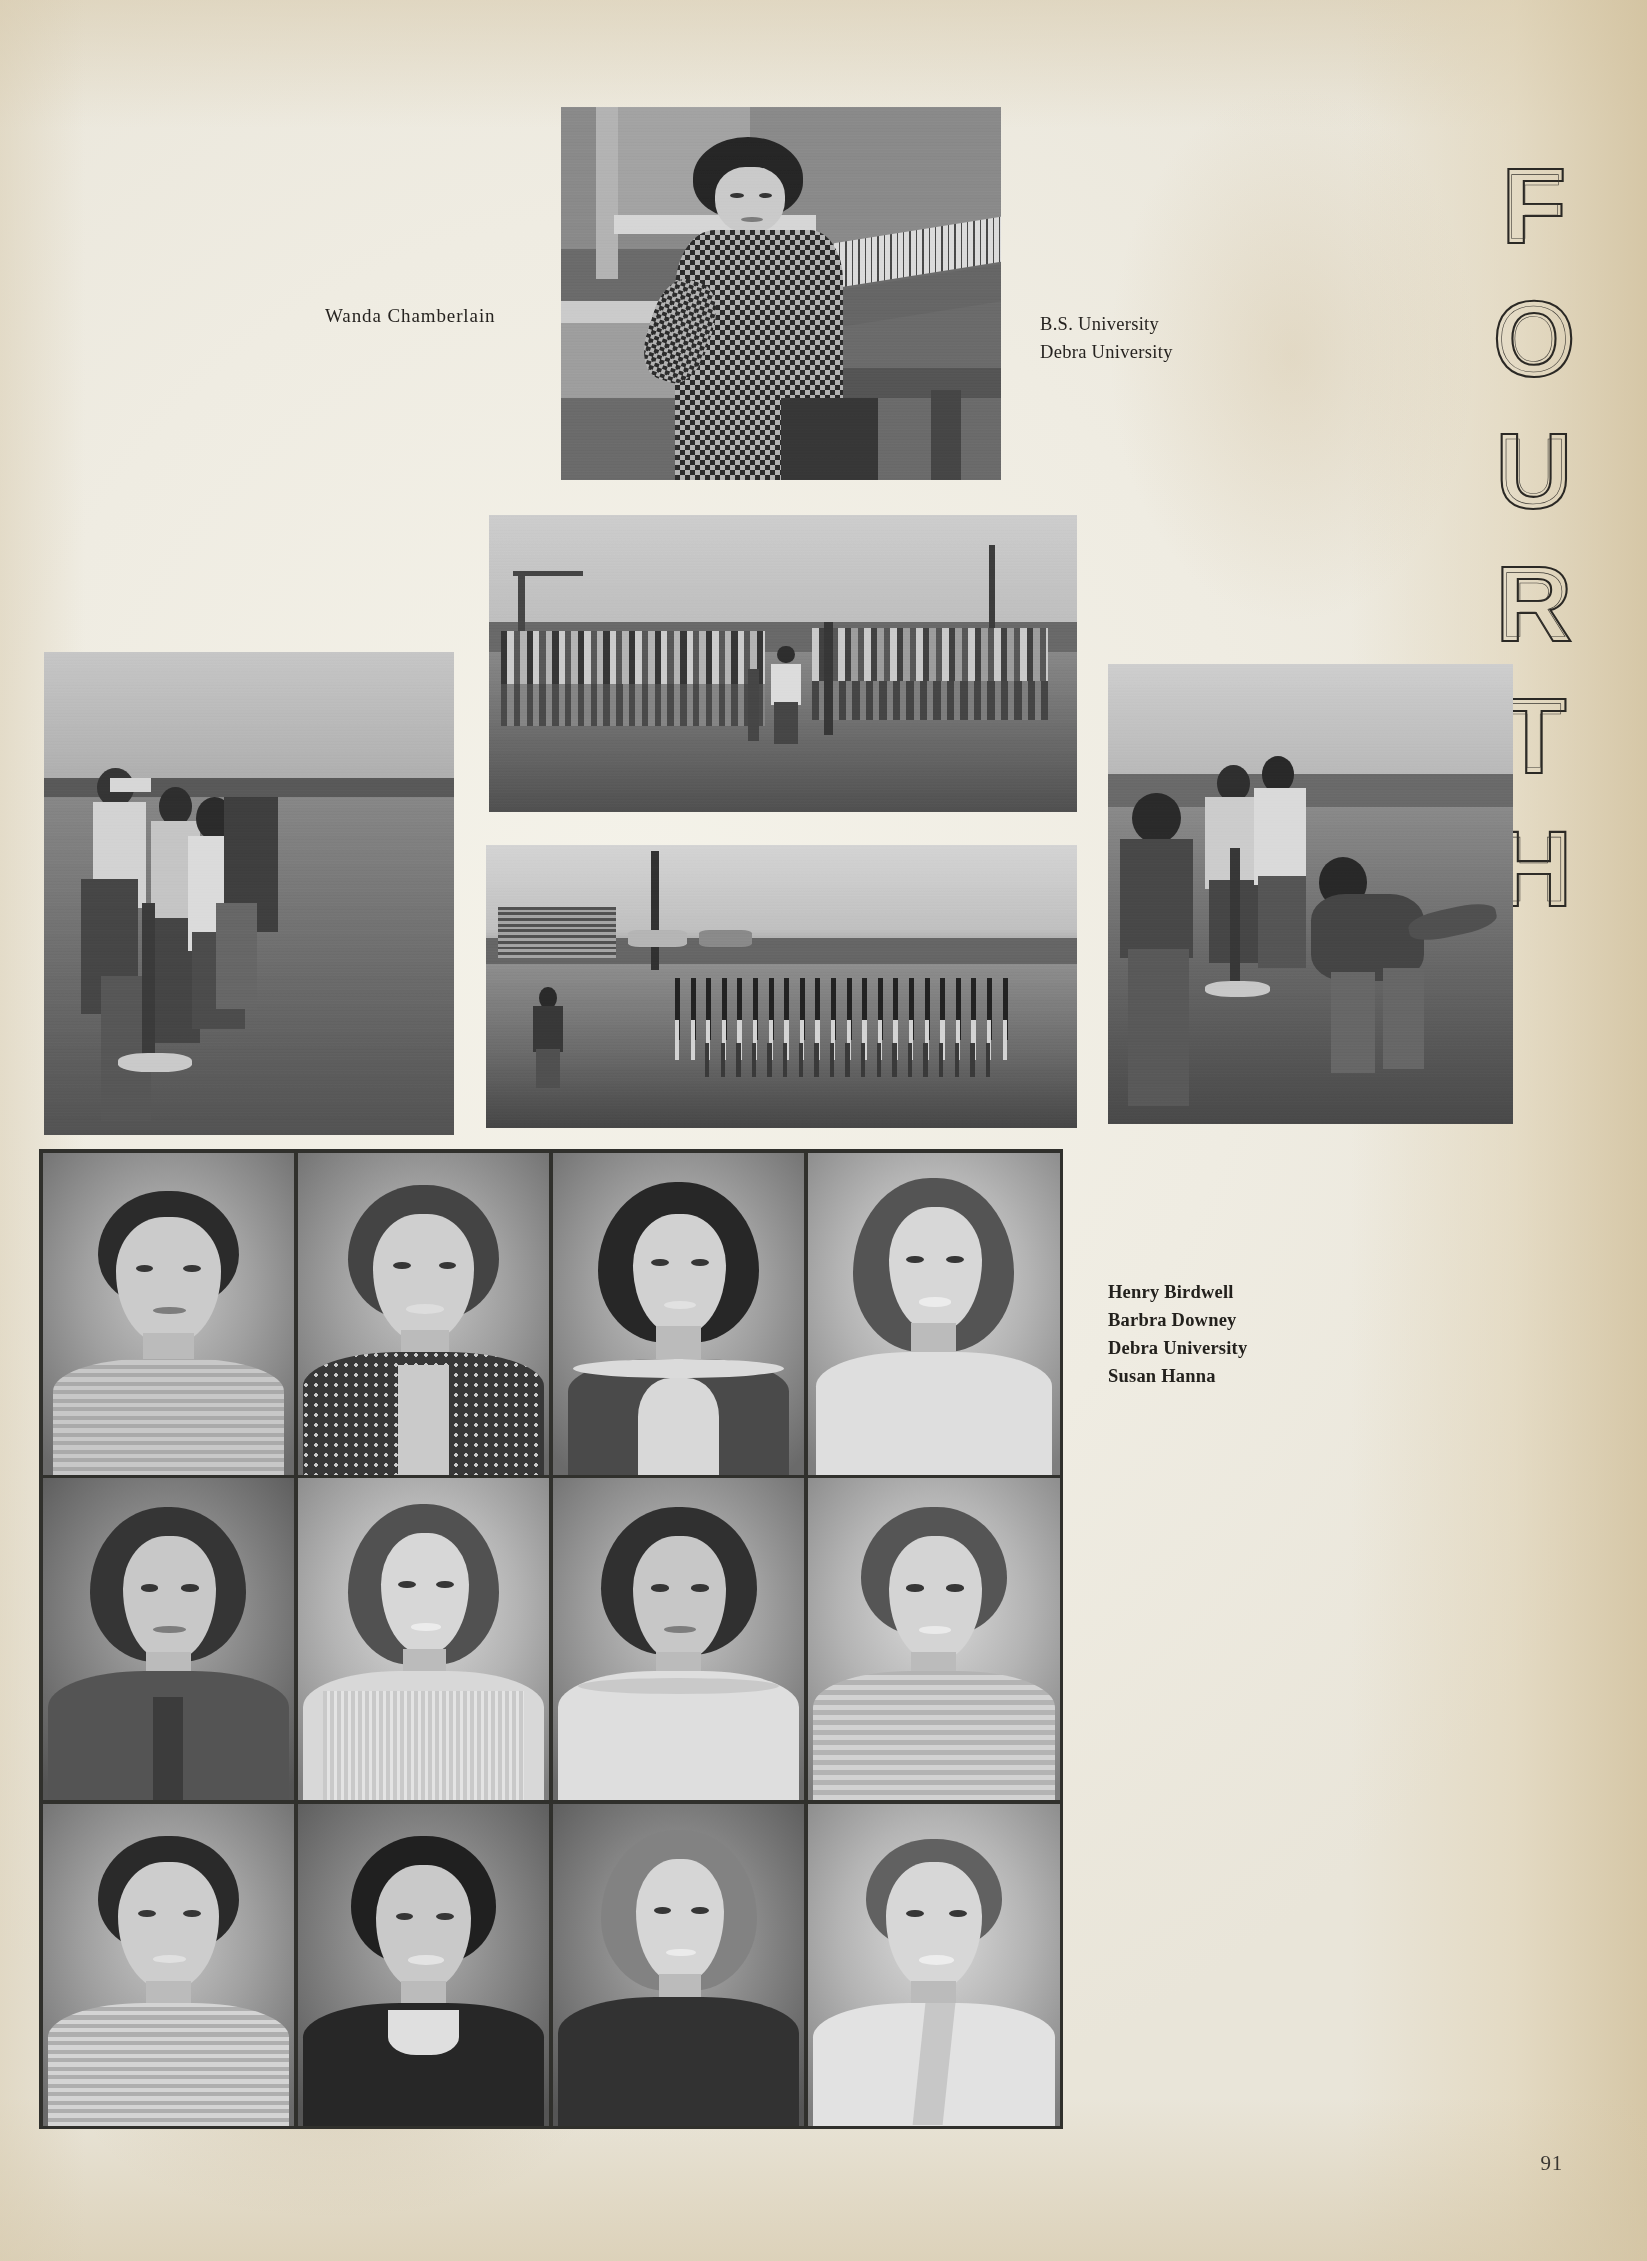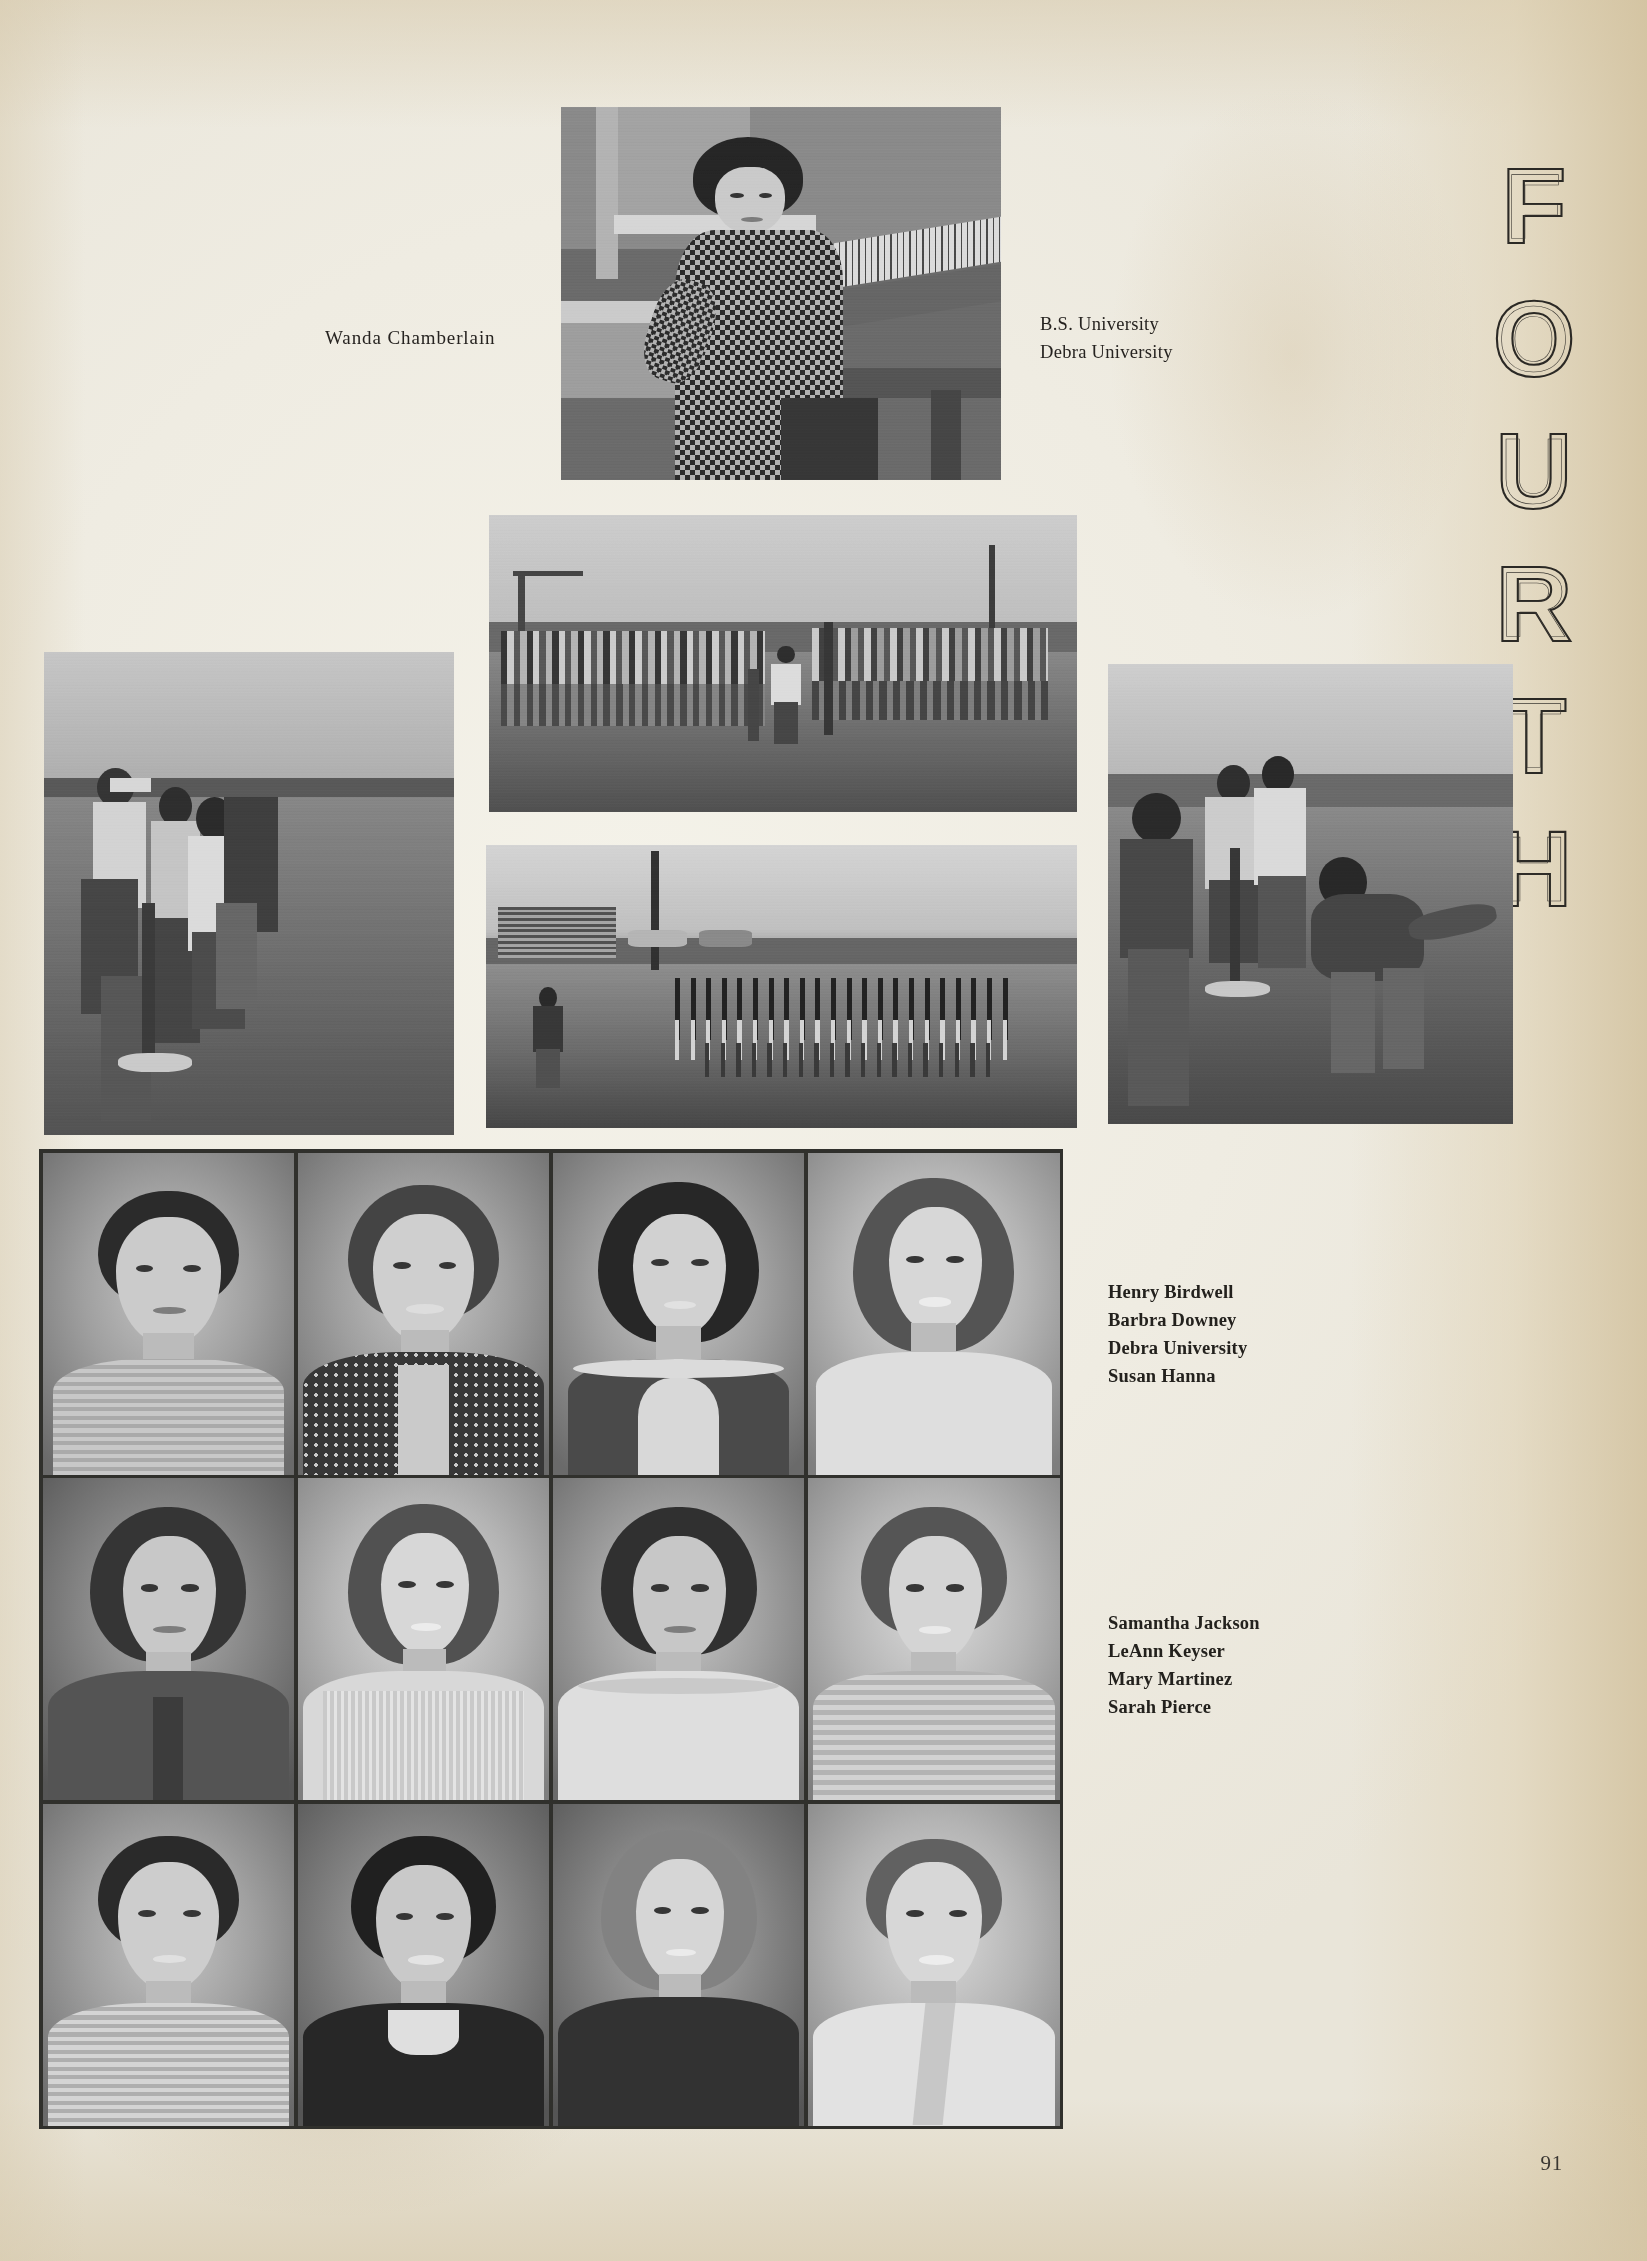--- a/index.html
+++ b/index.html
@@ -237,21 +237,21 @@
     <div class="shape" style="left:45%; top:23%; width:3%; height:1.3%; border-radius:50%; background:#3a352f;"></div>
     <div class="shape" style="left:41%; top:29.5%; width:5%; height:1.4%; border-radius:50%; background:#8a7a6c;"></div>
     <div class="shape" style="left:26%; top:33%; width:38%; height:67%; border-radius:24% 20% 0 0; background:
         repeating-conic-gradient(#2f2c27 0 25%, #b8b2a6 0 50%) 0 0/10px 10px;"></div>
     <div class="shape" style="left:20%; top:46%; width:14%; height:28%; border-radius:40%; background:
         repeating-conic-gradient(#2f2c27 0 25%, #b8b2a6 0 50%) 0 0/8.5px 8.5px; transform:rotate(18deg);"></div>
     <div class="shape" style="left:50%; top:78%; width:22%; height:22%; background:#3b3831;"></div>
     <div class="grain"></div>
   </div>
 
-  <div class="caption teacher-name" style="left:325px; top:302px; width:298px;margin-top:22px;">Wanda Chamberlain</div>
+  <div class="caption teacher-name" style="left:325px; top:302px; width:298px;">Wanda Chamberlain</div>
 
   <div class="caption degree" style="left:1040px; top:311px; width:298px;">
     <div>B.S. University</div>
     <div>Debra University</div>
   </div>
 
   <div class="vword">
     <div class="vletter" data-ch="F">F</div>
     <div class="vletter" data-ch="O">O</div>
     <div class="vletter" data-ch="U">U</div>
@@ -523,21 +523,17 @@
       </div>
     </div>
 
   </div>
 
   <div class="caption name-list" style="left:1108px; top:1278px; white-space:pre-line;">Henry Birdwell
 Barbra Downey
 Debra University
 Susan Hanna</div>
 
-  <div class="caption name-list" style="left:1108px; top:1609px; white-space:pre-line;">Samantha Jackson
-LeAnn Keyser
-Mary Martinez
-Sarah Pierce</div>
 
 
   <div class="page-number">91</div>
 </div>
 
 
 </body></html>

